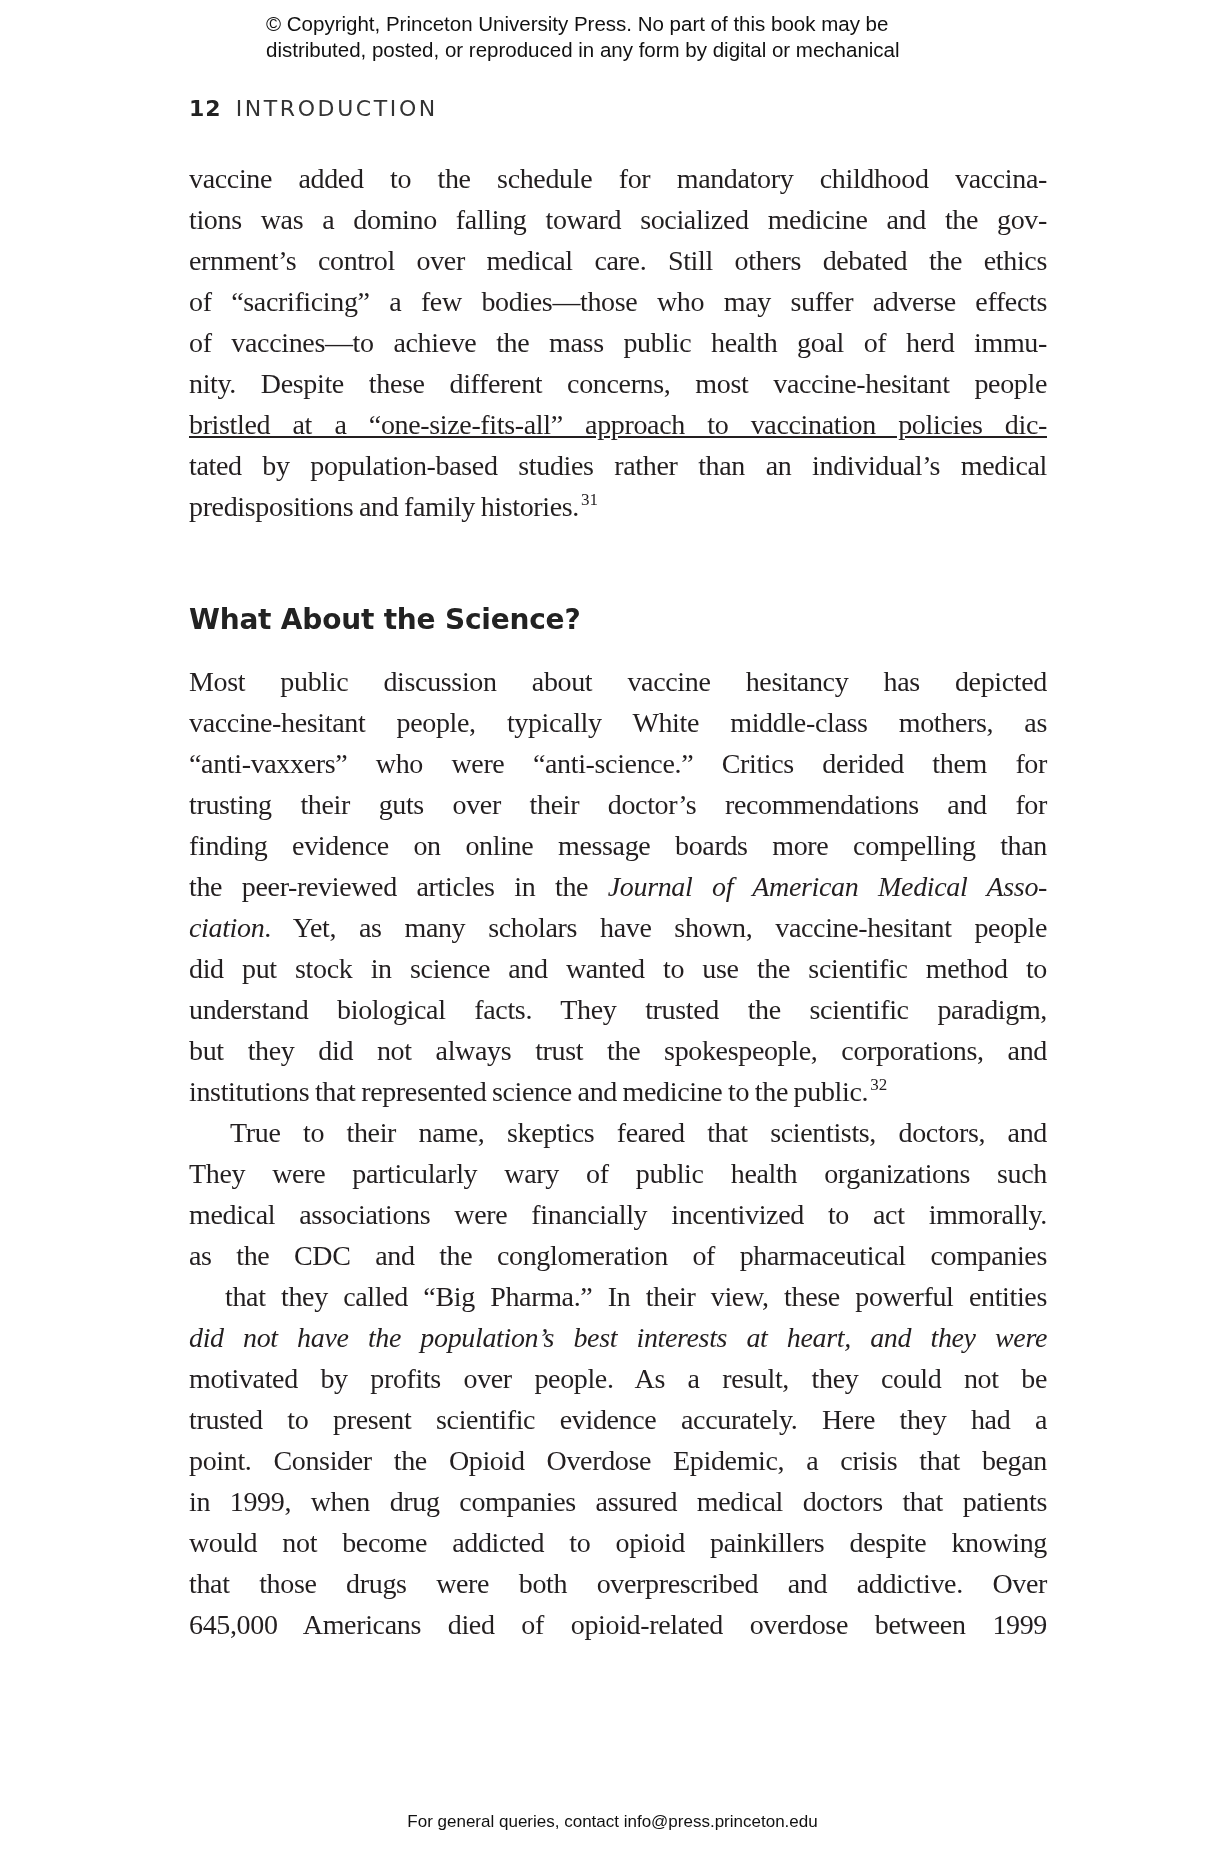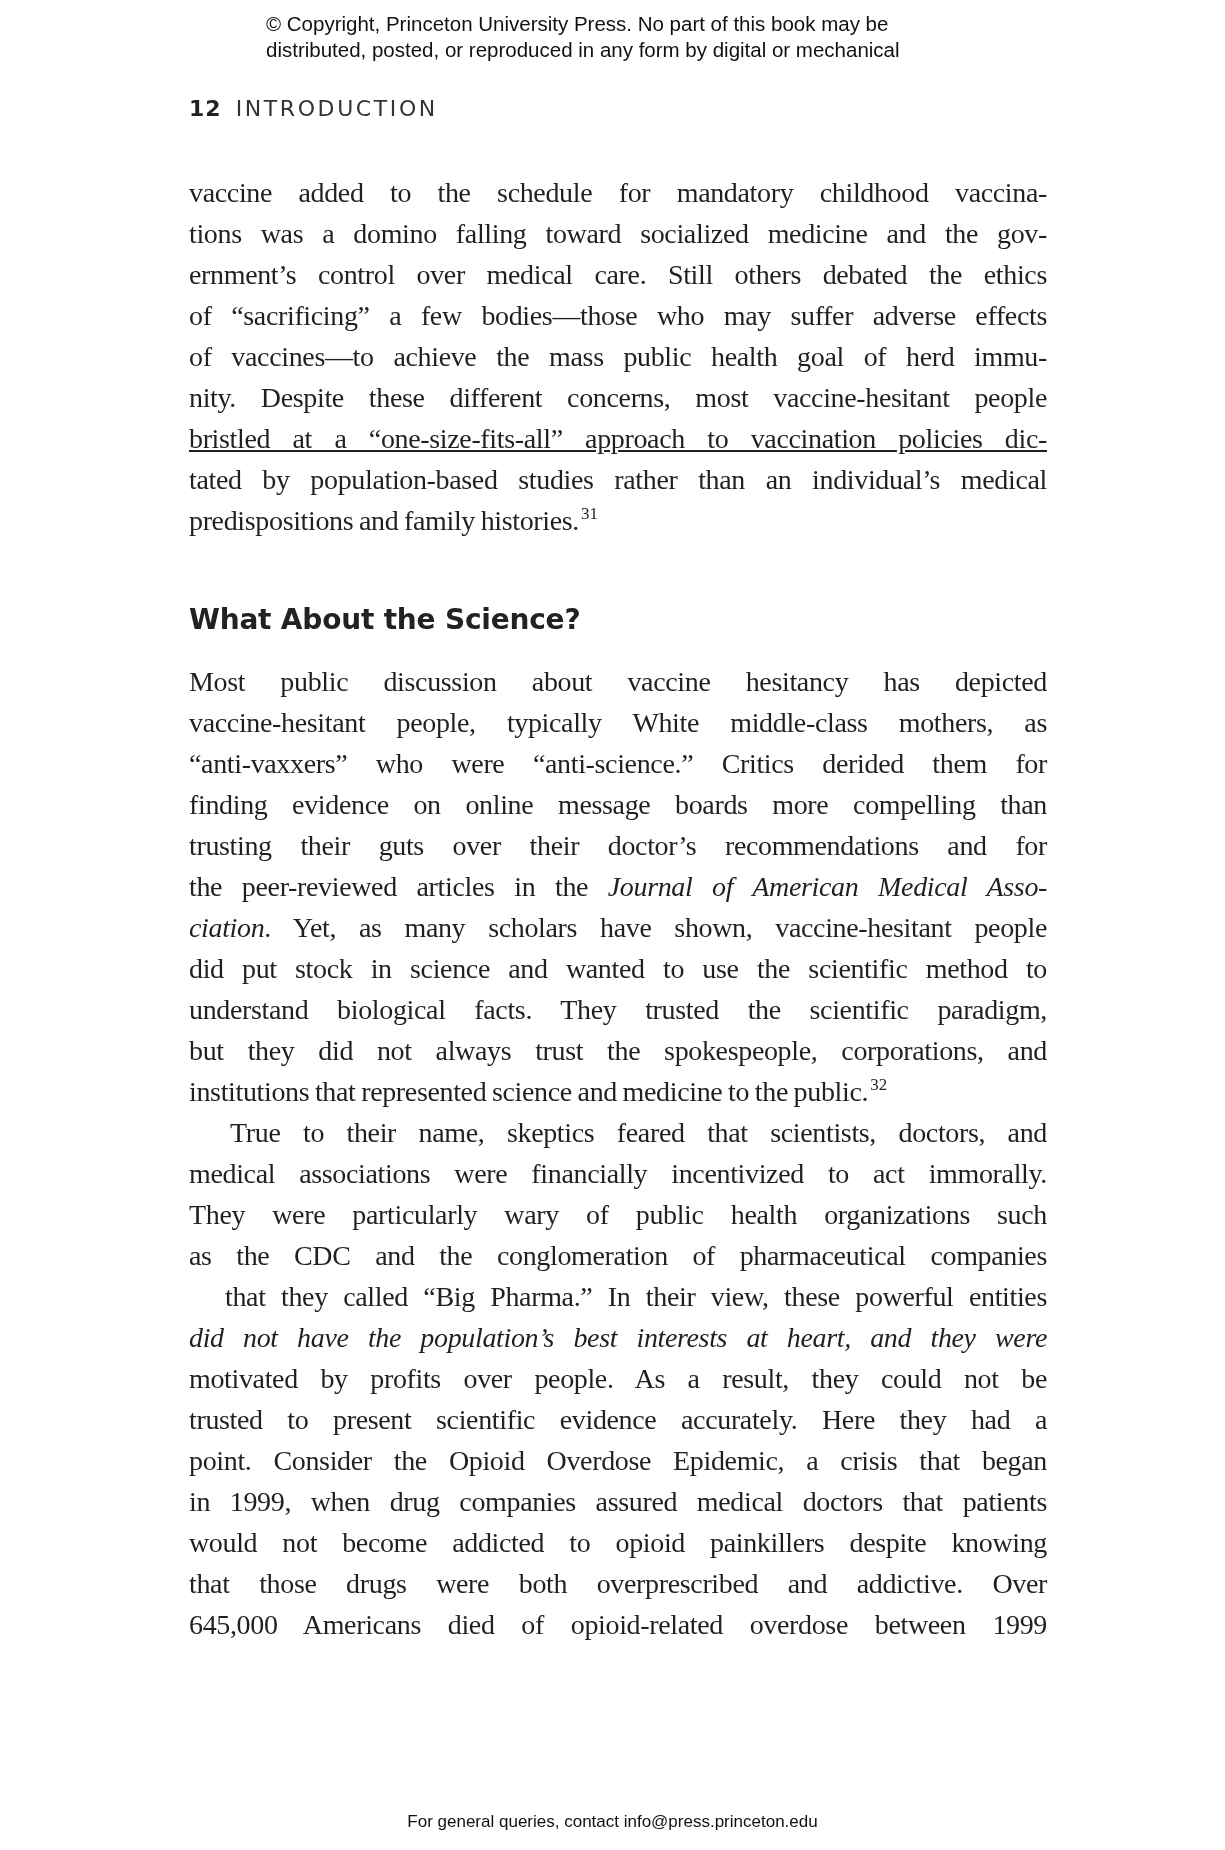--- a/index.html
+++ b/index.html
@@ -18,21 +18,21 @@
     position: absolute; left: 189px; width: 858px;
     font-family: "Liberation Serif", serif; font-size: 28px; color: #231f20;
   }
   .line {
     display: block; height: 41px; line-height: 41px; white-space: nowrap;
     text-align: justify; text-align-last: justify; letter-spacing: -0.35px; word-spacing: -1px;
     overflow: visible;
   }
   .line.last { text-align-last: left; }
   .line.indent { text-indent: 41px; }
-  .block1 { top: 172px; }
+  .block1 { top: 158px; }
   .heading {
     position: absolute; left: 189px; top: 603px;
     font-family: "DejaVu Sans", sans-serif; font-weight: bold; font-size: 28px; color: #222; letter-spacing: -0.2px;
   }
   .block2 { top: 661px; }
   sup { font-size: 17px; vertical-align: 0; position: relative; top: -11px; margin-left: 2px; letter-spacing: 0; }
   em { font-style: italic; }
   .footer {
     position: absolute; left: 0; width: 1225px; top: 1812px; text-align: center;
     font-family: "Liberation Sans", sans-serif; font-size: 17px; color: #111;
@@ -61,32 +61,32 @@
   <span class="line" style="display: block;">tated by population-based studies rather than an individual’s medical</span>
   <span class="line last" style="display: block;"><span>predispositions and family histories.</span><sup>31</sup></span>
 </div>
 
 <div class="heading">What About the Science?</div>
 
 <div class="body-block block2">
   <span class="line" style="display: block;">Most public discussion about vaccine hesitancy has depicted</span>
   <span class="line" style="display: block;">vaccine-hesitant people, typically White middle-class mothers, as</span>
   <span class="line" style="display: block;">“anti-vaxxers” who were “anti-science.” Critics derided them for</span>
+  <span class="line" style="display: block;">trusting their guts over their doctor’s recommendations and for</span>
   <span class="line" style="display: block;">finding evidence on online message boards more compelling than</span>
-  <span class="line" style="display: block;">trusting their guts over their doctor’s recommendations and for</span>
   <span class="line" style="display: block;"><span>the peer-reviewed articles in the </span><em>Journal of American Medical Asso-</em></span>
   <span class="line" style="display: block;"><em>ciation</em><span>. Yet, as many scholars have shown, vaccine-hesitant people</span></span>
   <span class="line" style="display: block;">did put stock in science and wanted to use the scientific method to</span>
   <span class="line" style="display: block;">understand biological facts. They trusted the scientific paradigm,</span>
   <span class="line" style="display: block;">but they did not always trust the spokespeople, corporations, and</span>
   <span class="line last" style="display: block;"><span>institutions that represented science and medicine to the public.</span><sup>32</sup></span>
 
   <span class="line indent" style="display: block;">True to their name, skeptics feared that scientists, doctors, and</span>
+  <span class="line" style="display: block;">They were particularly wary of public health organizations such</span>
   <span class="line" style="display: block;">medical associations were financially incentivized to act immorally.</span>
-  <span class="line" style="display: block;">They were particularly wary of public health organizations such</span>
   <span class="line" style="display: block;">as the CDC and the conglomeration of pharmaceutical companies</span>
   <span class="line" style="display: block; margin-left: 36px;">that they called “Big Pharma.” In their view, these powerful entities</span>
   <span class="line" style="display: block; font-style: italic;">did not have the population’s best interests at heart, and they were</span>
   <span class="line" style="display: block;">motivated by profits over people. As a result, they could not be</span>
   <span class="line" style="display: block;">trusted to present scientific evidence accurately. Here they had a</span>
   <span class="line" style="display: block;">point. Consider the Opioid Overdose Epidemic, a crisis that began</span>
   <span class="line" style="display: block;">in 1999, when drug companies assured medical doctors that patients</span>
   <span class="line" style="display: block;">would not become addicted to opioid painkillers despite knowing</span>
   <span class="line" style="display: block;">that those drugs were both overprescribed and addictive. Over</span>
   <span class="line" style="display: block;">645,000 Americans died of opioid-related overdose between 1999</span>

